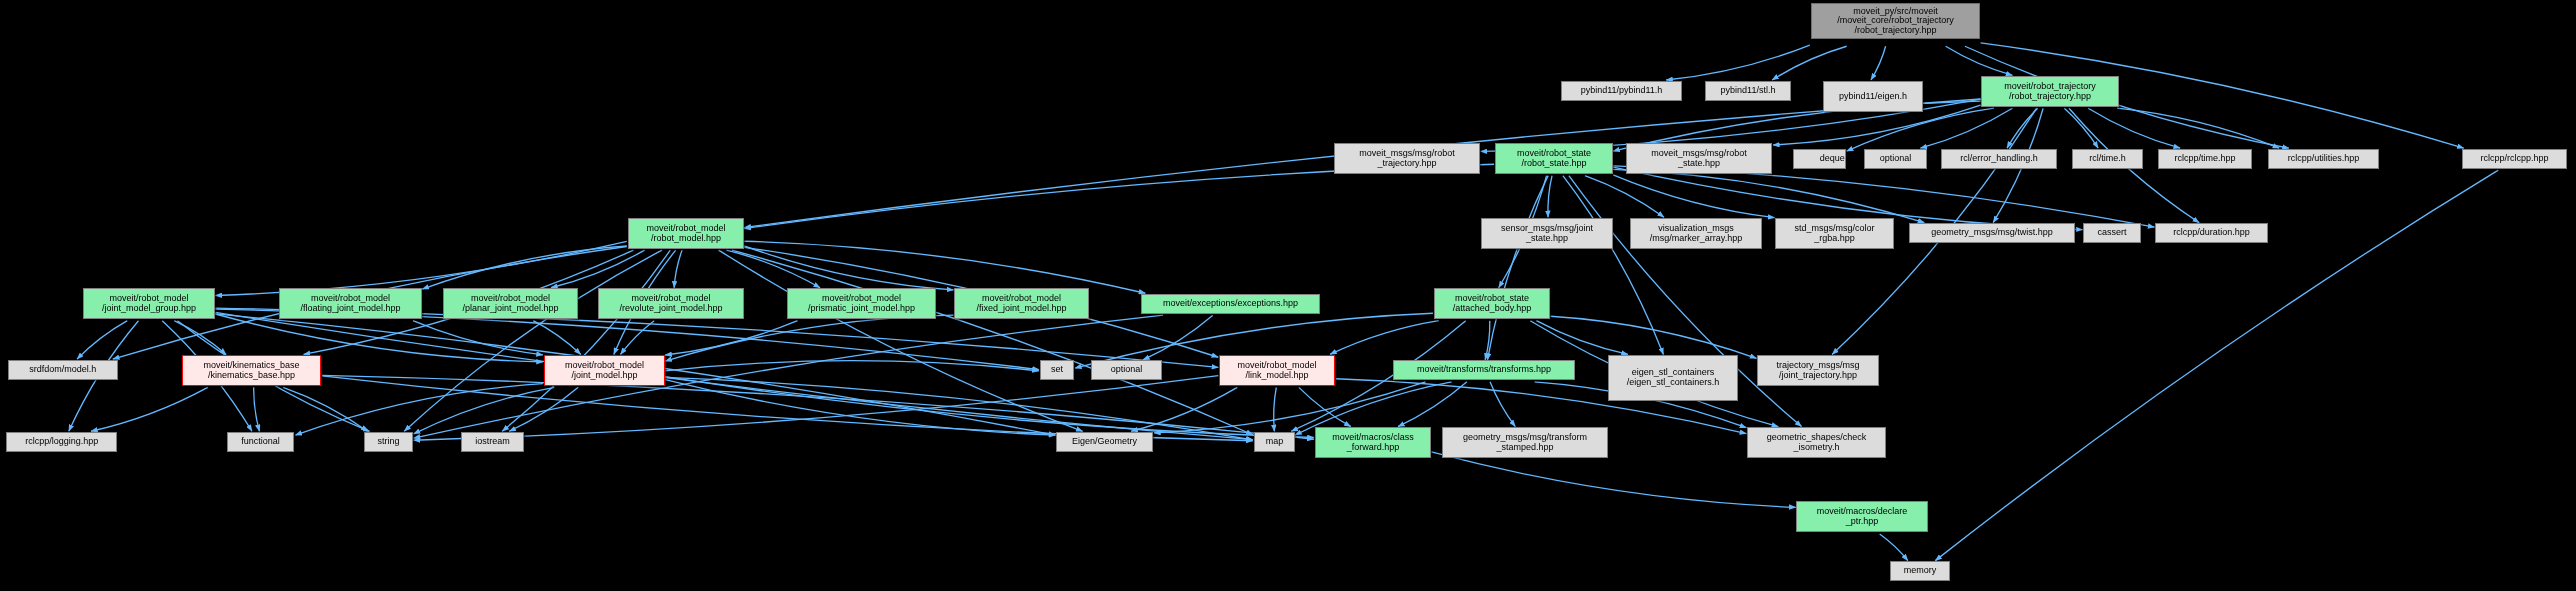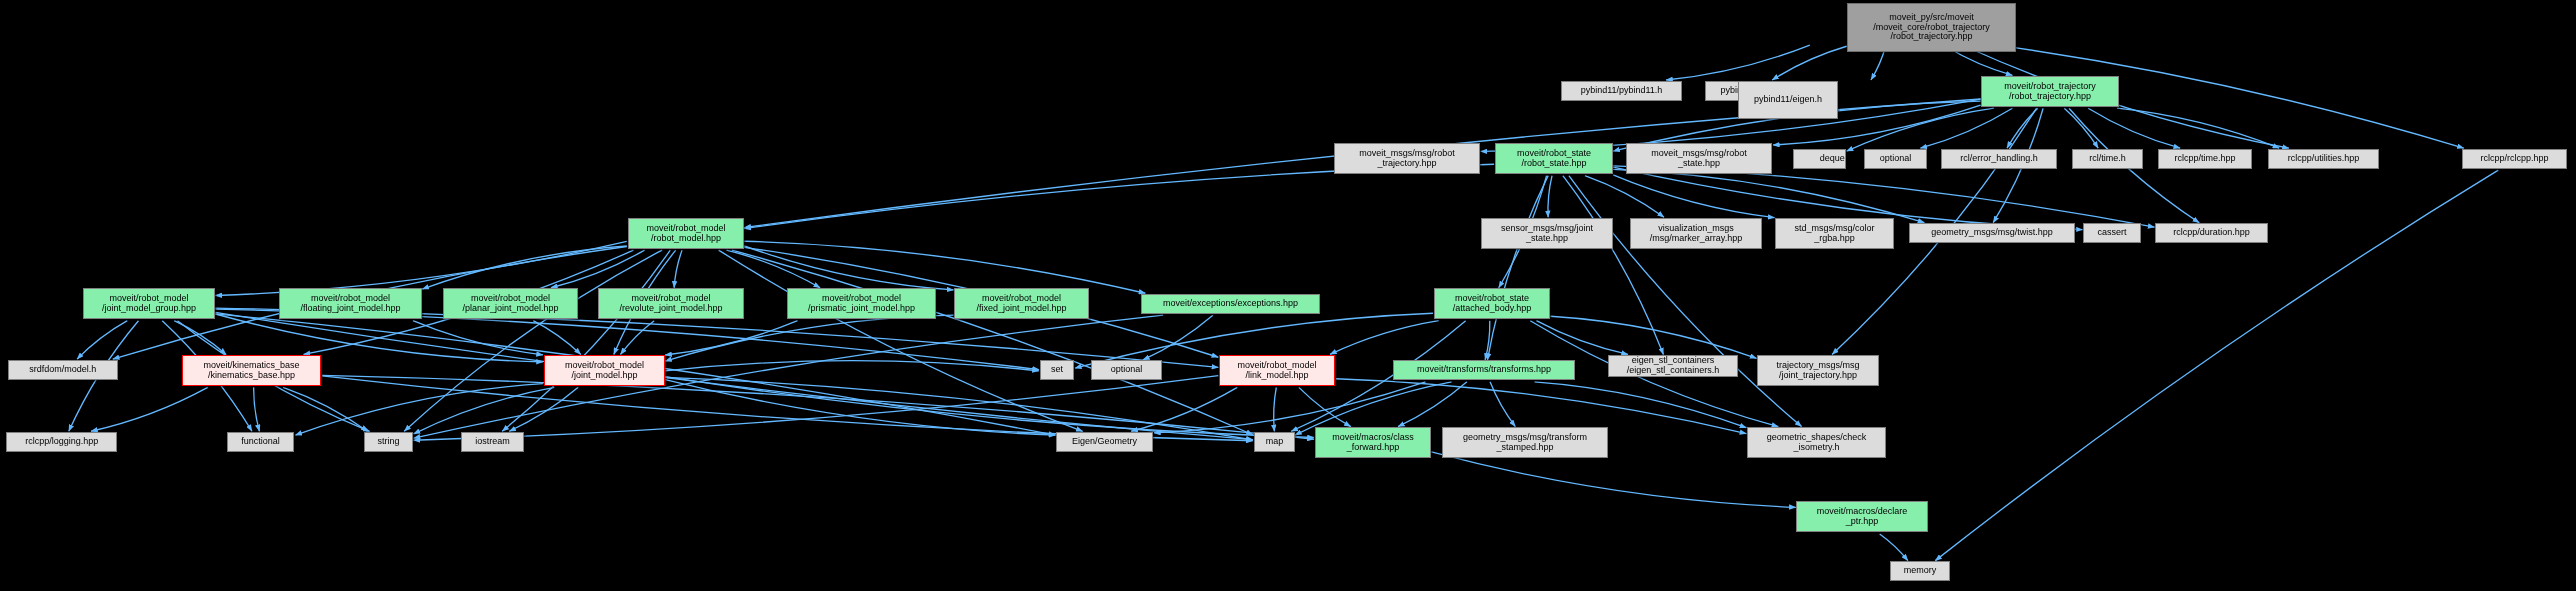--- a/index.html
+++ b/index.html
@@ -115,26 +115,26 @@
         <path d="M 1852.7692307692307 487 Q 1748.1363691159586 506.93219862227323 1653 554.8320895522388" fill="none" stroke="#63b8ff" stroke-width="1.7" marker-end="url(#ah)"></path>
         <path d="M 1872.391304347826 487 Q 1832.3921739130435 521.6584782608695 1784.4130434782608 544" fill="none" stroke="#63b8ff" stroke-width="1.7" marker-end="url(#ah)"></path>
         <path d="M 1901.9130434782608 487 Q 1914.0317391304347 517.7552173913043 1934.1304347826087 544" fill="none" stroke="#63b8ff" stroke-width="1.7" marker-end="url(#ah)"></path>
         <path d="M 1958.6739130434783 487 Q 2097.933191815857 497.3359974424552 2229 545.5176470588235" fill="none" stroke="#63b8ff" stroke-width="1.7" marker-end="url(#ah)"></path>
         <path d="M 1827 576.4 Q 2055.5928773494447 637.4447542799677 2292 647.08" fill="none" stroke="#63b8ff" stroke-width="1.7" marker-end="url(#ah)"></path>
         <path d="M 2399.217391304348 681 Q 2419.582898550725 695.4820289855072 2435.1884057971015 715" fill="none" stroke="#63b8ff" stroke-width="1.7" marker-end="url(#ah)"></path>
         <path d="M 3188.7984790874525 217 Q 2814.6902937091904 444.6301006183943 2470.2015209125475 715" fill="none" stroke="#63b8ff" stroke-width="1.7" marker-end="url(#ah)"></path>
       </g>
   </svg>
   <div id="nodes">
-      <div class="node root" style="left: 1811px; top: 3.1px; width: 169px; height: 49px; margin-left: 36px;">moveit_py/src/moveit
+      <div class="node root" style="left: 1811px; top: 3.1px; width: 169px; height: 36px;">moveit_py/src/moveit
 /moveit_core/robot_trajectory
 /robot_trajectory.hpp</div>
       <div class="node " style="left: 1561px; top: 81px; width: 121px; height: 20.4px;">pybind11/pybind11.h</div>
       <div class="node " style="left: 1705px; top: 81px; width: 86px; height: 20.4px;">pybind11/stl.h</div>
-      <div class="node " style="left: 1738px; top: 81px; width: 100px; height: 38px;">pybind11/eigen.h</div>
+      <div class="node " style="left: 1823px; top: 81px; width: 100px; height: 31px;">pybind11/eigen.h</div>
       <div class="node white" style="left: 1981px; top: 76px; width: 138px; height: 31px;">moveit/robot_trajectory
 /robot_trajectory.hpp</div>
       <div class="node " style="left: 2462px; top: 149px; width: 105px; height: 20.4px;">rclcpp/rclcpp.hpp</div>
       <div class="node " style="left: 1334px; top: 143px; width: 146px; height: 31px;">moveit_msgs/msg/robot
 _trajectory.hpp</div>
       <div class="node white" style="left: 1495px; top: 143px; width: 118px; height: 31px;">moveit/robot_state
 /robot_state.hpp</div>
       <div class="node " style="left: 1626px; top: 143px; width: 146px; height: 31px;">moveit_msgs/msg/robot
 _state.hpp</div>
       <div class="node " style="left: 1793px; top: 149px; width: 53px; height: 20.4px; padding-left: 28px;">deque</div>
@@ -172,21 +172,21 @@
       <div class="node " style="left: 7.8px; top: 360px; width: 110px; height: 20.4px;">srdfdom/model.h</div>
       <div class="node hl" style="left: 182px; top: 355px; width: 139px; height: 31px;">moveit/kinematics_base
 /kinematics_base.hpp</div>
       <div class="node hl" style="left: 544px; top: 355px; width: 121px; height: 31px;">moveit/robot_model
 /joint_model.hpp</div>
       <div class="node " style="left: 1040px; top: 360px; width: 34px; height: 20.4px;">set</div>
       <div class="node " style="left: 1091px; top: 360px; width: 71px; height: 20.4px;">optional</div>
       <div class="node hl" style="left: 1219px; top: 355px; width: 116px; height: 31px;">moveit/robot_model
 /link_model.hpp</div>
       <div class="node white" style="left: 1393px; top: 360px; width: 182px; height: 20.4px;">moveit/transforms/transforms.hpp</div>
-      <div class="node " style="left: 1608px; top: 355px; width: 130px; height: 22px;">eigen_stl_containers
+      <div class="node " style="left: 1608px; top: 355px; width: 130px; height: 46px;">eigen_stl_containers
 /eigen_stl_containers.h</div>
       <div class="node " style="left: 1757px; top: 355px; width: 122px; height: 31px;">trajectory_msgs/msg
 /joint_trajectory.hpp</div>
       <div class="node " style="left: 6.3px; top: 432px; width: 111px; height: 20.4px;">rclcpp/logging.hpp</div>
       <div class="node " style="left: 227px; top: 432px; width: 67px; height: 20.4px;">functional</div>
       <div class="node " style="left: 364px; top: 432px; width: 49px; height: 20.4px;">string</div>
       <div class="node " style="left: 461px; top: 432px; width: 63px; height: 20.4px;">iostream</div>
       <div class="node " style="left: 1056px; top: 432px; width: 97px; height: 20.4px;">Eigen/Geometry</div>
       <div class="node " style="left: 1254px; top: 432px; width: 41px; height: 20.4px;">map</div>
       <div class="node white" style="left: 1315px; top: 427px; width: 116px; height: 31px;">moveit/macros/class

